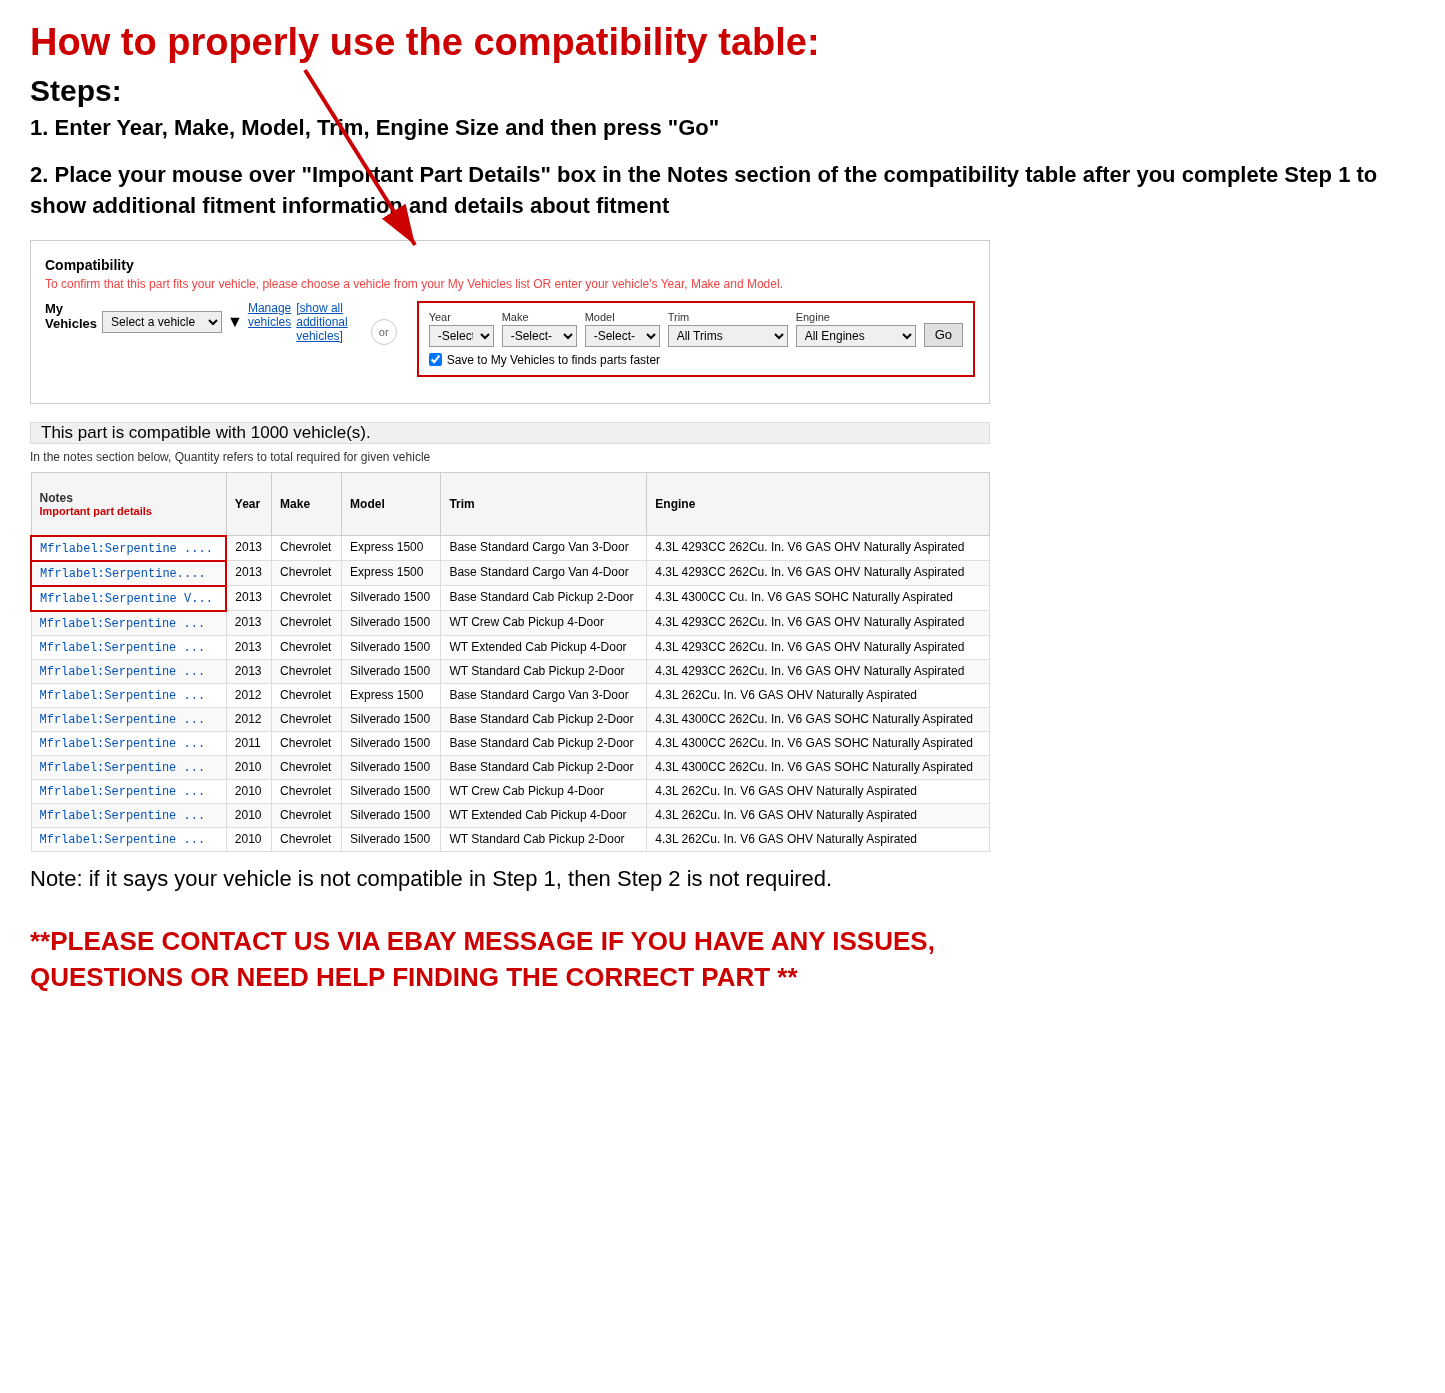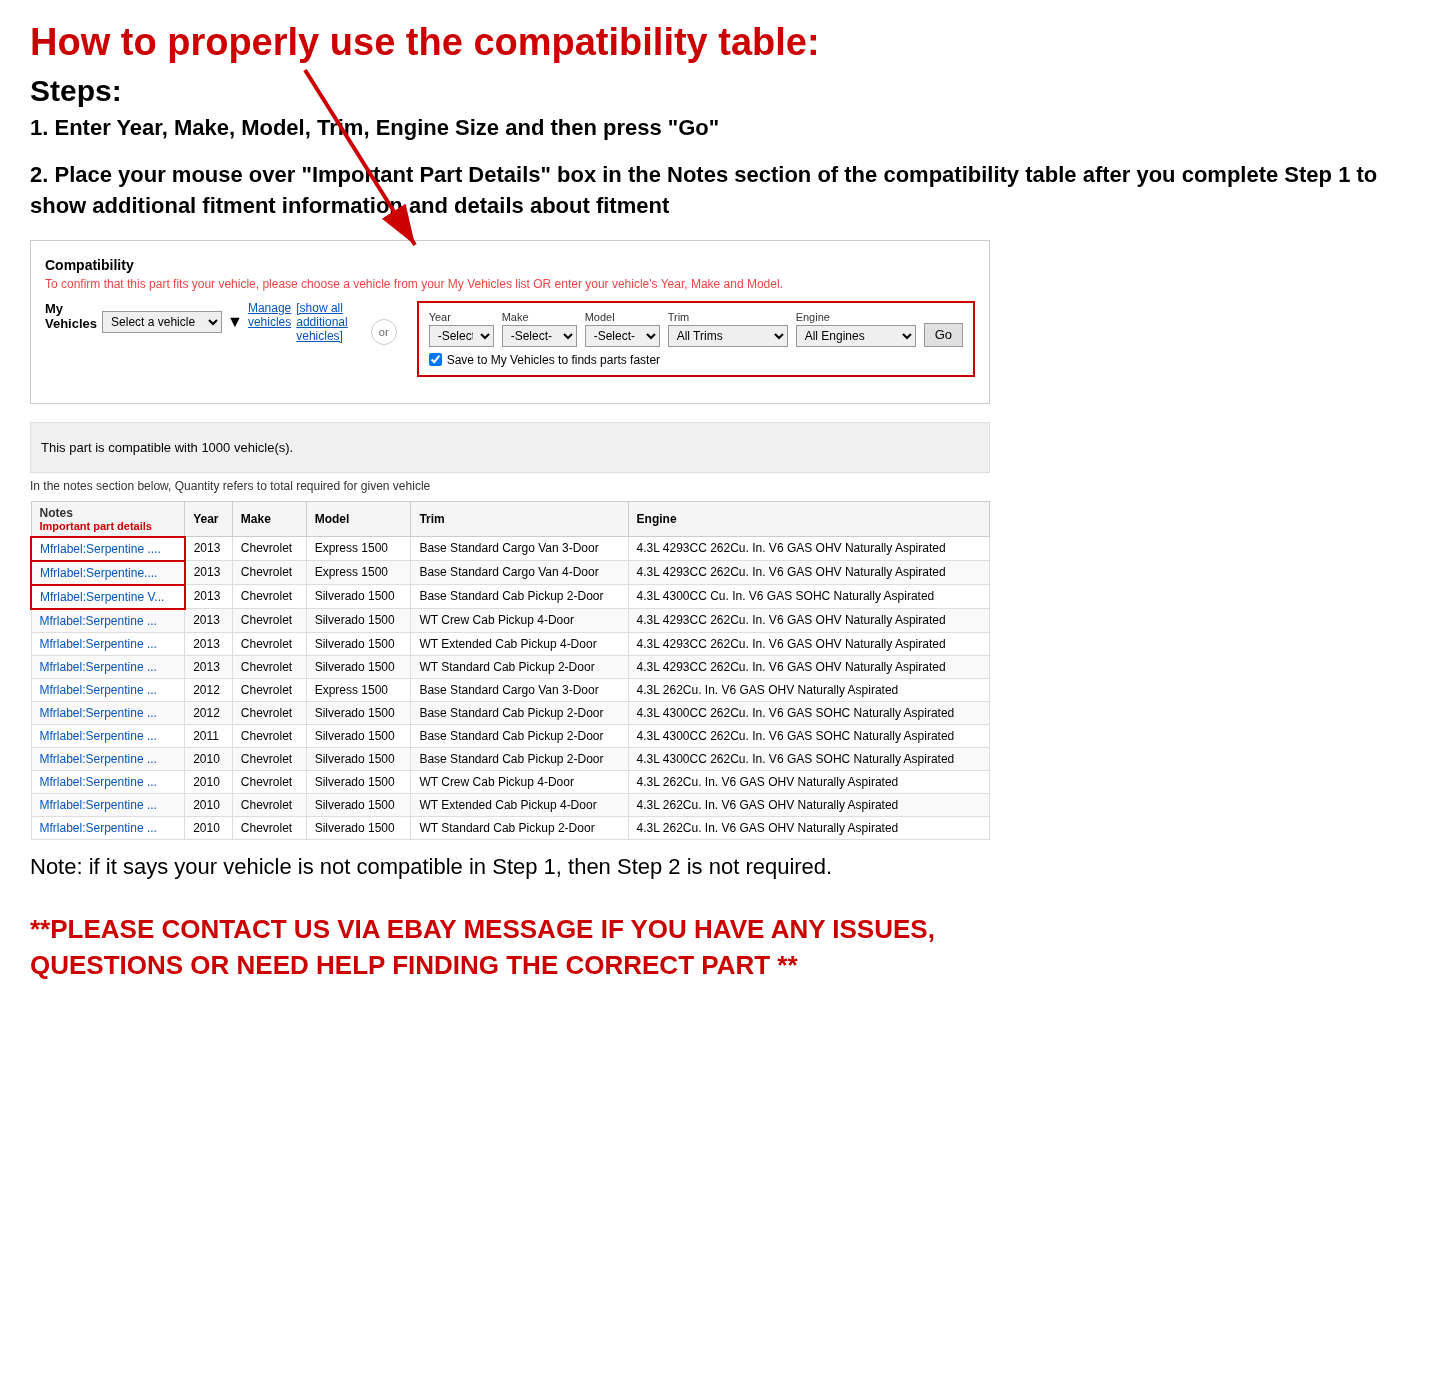--- a/index.html
+++ b/index.html
@@ -148,40 +148,40 @@
     }
     .save-checkbox-row {
       display: flex;
       align-items: center;
       gap: 5px;
       font-size: 12px;
     }
     .compat-info-bar {
       background: #f0f0f0;
       border: 1px solid #ddd;
-      padding: 17px 10px;
-      font-size: 13px;
+      padding: 0 10px;
+      font-size: 17px;
       margin-bottom: 6px;
       width: 960px;
     }
     .compat-note {
       font-size: 12px;
       color: #333;
       margin-bottom: 8px;
       width: 960px;
     }
     .compat-table {
       width: 960px;
       border-collapse: collapse;
       font-size: 12px;
     }
     .compat-table th {
       background: #f5f5f5;
       border: 1px solid #ccc;
-      padding: 4px 8px;
+      padding: 18px 8px;
       text-align: left;
       font-weight: bold;
     }
     .compat-table th.notes-th {
       color: #333;
     }
     .compat-table th .important-part {
       color: #cc0000;
       font-weight: bold;
       display: block;
@@ -195,20 +195,21 @@
     .compat-table tr:nth-child(even) td {
       background: #f9f9f9;
     }
     .compat-table tr.highlight-row td:first-child {
       border: 2px solid #cc0000;
     }
     .notes-cell {
       color: #0654ba;
       cursor: pointer;
       text-decoration: none;
+      font-family: Liberation Mono, monospace;
     }
     .big-red-arrow {
       position: absolute;
       top: -180px;
       left: 265px;
       z-index: 10;
     }
     .note-text {
       font-size: 22px;
       font-weight: normal;

